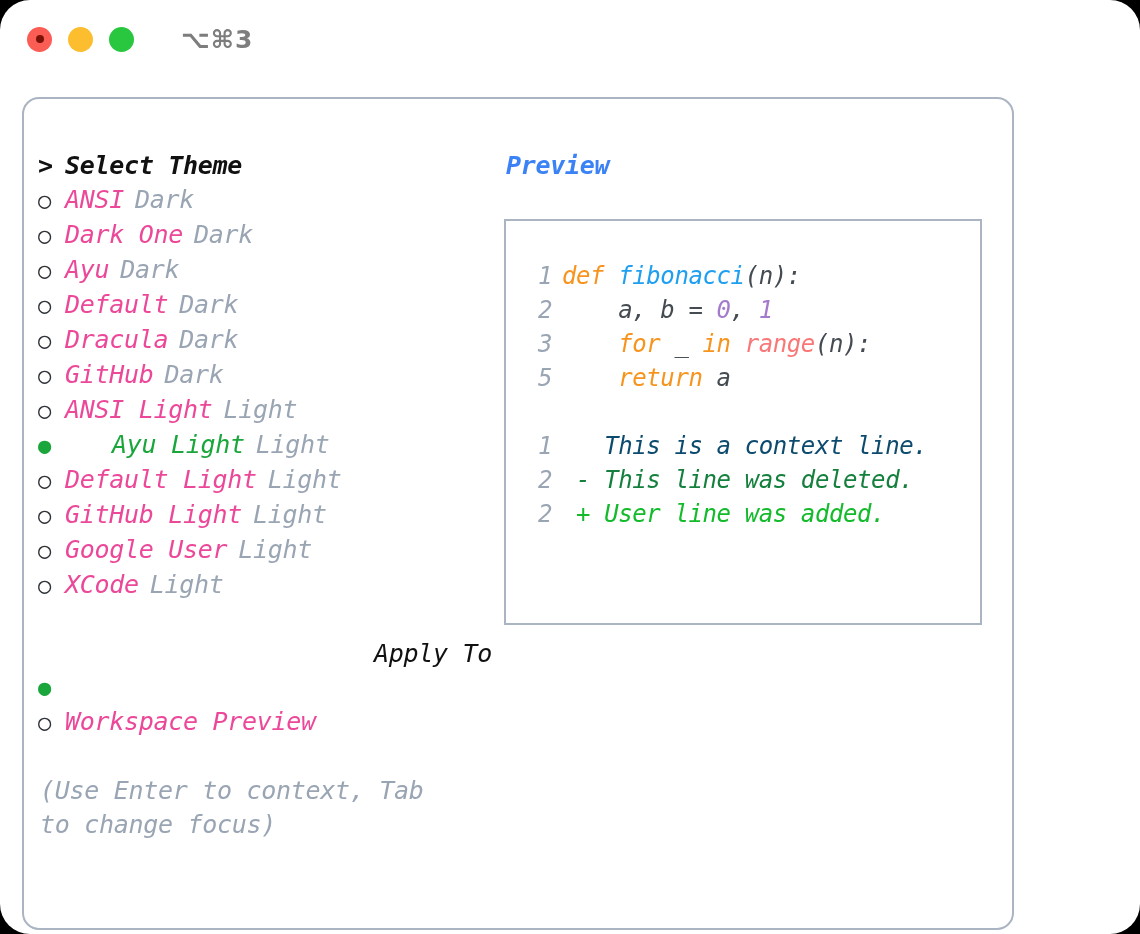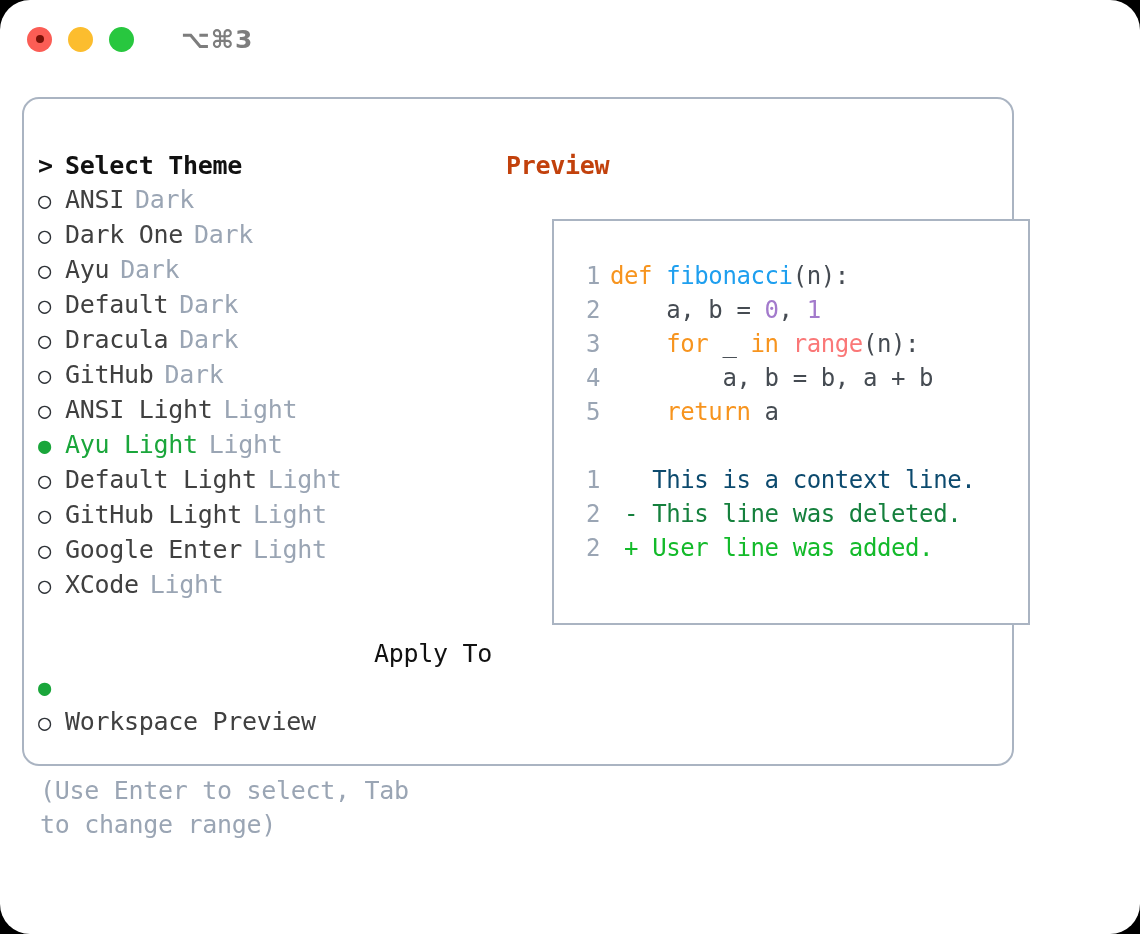--- a/index.html
+++ b/index.html
@@ -71,25 +71,26 @@
     letter-spacing: 1px;
     white-space: nowrap;
   }
 
   
   .panel {
     position: absolute;
     left: 22px;
     top: 97px;
     width: 992px;
-    height: 669px;
+    height: 833px;
     border: 2px solid #aab4c2;
     border-radius: 17px;
     box-sizing: border-box;
     background: #ffffff;
+    font-style: italic;
   }
 
   .columns {
     position: absolute;
     left: 0;
     top: 0;
     width: 100%;
     height: 100%;
     display: flex;
   }
@@ -130,22 +131,22 @@
     letter-spacing: -0.3px;
   }
   .bullet {
     display: inline-block;
     width: 27px;
     flex: none;
     font-size: 22px;
     color: #2f3338;
   }
   .row.selected .bullet { color: #1aa63b; }
-  .row.selected .row-label { color: #1aa63b; }
-  .row-label { color: #404040; }
+  .row.selected .row-label { color: #1aa63b; margin-left: 47px; }
+  .row-label { color: #ec4899; }
   .row-tag {
     color: #9aa5b4;
     margin-left: 11px;
   }
 
   .group-gap { height: 34px; }
 
   .subsection-title {
     font-size: 25px;
     color: #111111;
@@ -162,35 +163,34 @@
     color: #9aa5b4;
     letter-spacing: -0.3px;
     max-width: 412px;
     padding-left: 2px;
   }
 
   
   .preview-title {
     font-size: 25px;
     font-weight: bold;
-    color: #c2410c;
+    color: #3b82f6;
     line-height: 34px;
     letter-spacing: -0.3px;
     padding-left: 2px;
   }
 
   .preview-box {
     margin-top: 36px;
     width: 478px;
     height: 406px;
     border: 2px solid #aab4c2;
     box-sizing: border-box;
     background: #ffffff;
     padding: 38px 0 0 14px;
-    margin-left: 48px;
   }
 
   .code-line {
     font-size: 24px;
     line-height: 34px;
     white-space: pre;
     letter-spacing: -0.4px;
   }
   .lineno {
     display: inline-block;
@@ -278,21 +278,21 @@
               <span class="row-label">Default Light</span>
               <span class="row-tag">Light</span>
             </div>
             <div class="row">
               <span class="bullet">○</span>
               <span class="row-label">GitHub Light</span>
               <span class="row-tag">Light</span>
             </div>
             <div class="row">
               <span class="bullet">○</span>
-              <span class="row-label">Google Enter</span>
+              <span class="row-label">Google User</span>
               <span class="row-tag">Light</span>
             </div>
             <div class="row">
               <span class="bullet">○</span>
               <span class="row-label">XCode</span>
               <span class="row-tag">Light</span>
             </div>
           </div>
 
         <div class="group-gap"></div>
@@ -304,32 +304,31 @@
               <span class="bullet">●</span>
             </div>
             <div class="row">
               <span class="bullet">○</span>
               <span class="row-label">Workspace Preview</span>
             </div>
           </div>
 
         <div class="group-gap"></div>
 
-        <div class="hint">(Use Enter to select, Tab to change range)</div>
+        <div class="hint">(Use Enter to context, Tab to change focus)</div>
       </div>
 
       <div class="col-right">
         <div class="preview-title">Preview</div>
 
         <div class="preview-box">
           <div id="code-block">
               <div class="code-line"><span class="lineno">1</span><span class="tok-kw">def </span><span class="tok-fn">fibonacci</span><span class="tok-punc">(n):</span></div>
               <div class="code-line"><span class="lineno">2</span><span class="tok-pl">    a, b = </span><span class="tok-num">0</span><span class="tok-pl">, </span><span class="tok-num">1</span></div>
               <div class="code-line"><span class="lineno">3</span><span class="tok-kw">    for </span><span class="tok-pl">_ </span><span class="tok-kw">in </span><span class="tok-bi">range</span><span class="tok-punc">(n):</span></div>
-              <div class="code-line"><span class="lineno">4</span><span class="tok-pl">        a, b = b, a + b</span></div>
               <div class="code-line"><span class="lineno">5</span><span class="tok-kw">    return </span><span class="tok-pl">a</span></div>
             </div>
           <div class="blank-line"></div>
           <div id="diff-block">
               <div class="code-line"><span class="lineno">1</span><span class="diff-ctx">   This is a context line.</span></div>
               <div class="code-line"><span class="lineno">2</span><span class="diff-del"> - This line was deleted.</span></div>
               <div class="code-line"><span class="lineno">2</span><span class="diff-add"> + User line was added.</span></div>
             </div>
         </div>
       </div>

